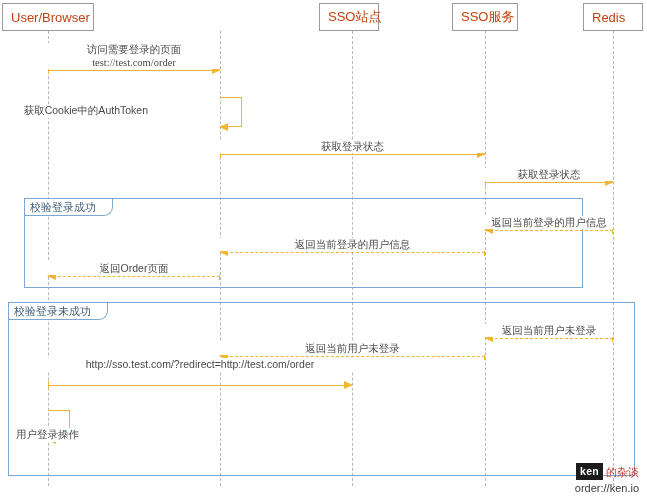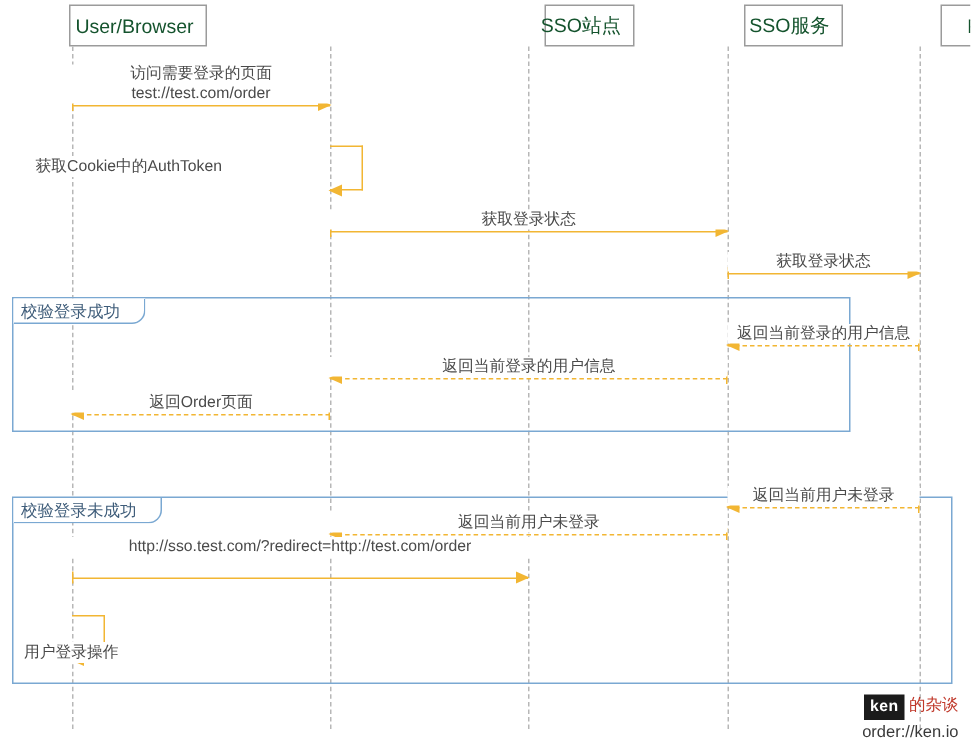--- a/index.html
+++ b/index.html
@@ -14,28 +14,27 @@
     height: 500px;
     overflow: hidden;
     background: #ffffff;
   }
   
   .actor-box {
     position: absolute;
     height: 28px;
     border: 1.5px solid #9b9b9b;
     background: #ffffff;
-    color: #14532d;
+    color: #c2410c;
     font-size: 13px;
     display: flex;
     align-items: center;
-    justify-content: flex-end;
+    justify-content: flex-start;
     white-space: nowrap;
     padding: 0 8px;
-    margin-left: 44px;
   }
   
   .lifeline {
     position: absolute;
     width: 0;
     border-left: 1.5px dashed #b7b7b7;
   }
   
   .fragment {
     position: absolute;
@@ -125,21 +124,21 @@
   }
 
   
   #watermark {
     position: absolute;
     right: 8px;
     bottom: 4px;
     text-align: right;
     line-height: 15px;
   }
-  #wm-row { display: flex; align-items: flex-start; justify-content: flex-end; padding-left: 14px; }
+  #wm-row { display: flex; align-items: flex-end; justify-content: flex-end; padding-left: 14px; }
   #wm-badge {
     background: #1b1b1b;
     color: #ffffff;
     font-size: 10.5px;
     font-weight: bold;
     padding: 1px 4px;
     margin-right: 3px;
     letter-spacing: .3px;
   }
   #wm-suffix { font-size: 11px; color: #c0392b; }
@@ -166,21 +165,21 @@
   <div class="lifeline" style="left:48px;  top:31px; height:455px;"></div>
   <div class="lifeline" style="left:220px; top:31px; height:455px;"></div>
   <div class="lifeline" style="left:352px; top:31px; height:455px;"></div>
   <div class="lifeline" style="left:485px; top:31px; height:455px;"></div>
   <div class="lifeline" style="left:613px; top:31px; height:455px;"></div>
 
   <div class="msg" style="left:48px; top:70px; width:172px;">
     <div class="line"></div>
     <div class="stub left"></div>
     <div class="arrow-r"></div>
-    <div class="msg-label two-line" style="left:0; width:172px; top:-27px;">
+    <div class="msg-label two-line" style="left:0; width:172px; top:-27px;font-family:Liberation Serif, serif;">
       <div>访问需要登录的页面</div>
       <div>test://test.com/order</div>
     </div>
   </div>
 
   <div class="selfmsg" style="left:220px; top:97px; width:22px; height:30px;">
     <div class="head"></div>
   </div>
   <div class="self-label" style="left:150px; top:104px; transform:translateX(-100%); text-align:right;">
     <span>获取Cookie中的AuthToken</span>
@@ -197,21 +196,21 @@
 
   <div class="msg" style="left:485px; top:182px; width:128px;">
     <div class="line"></div>
     <div class="stub left"></div>
     <div class="arrow-r"></div>
     <div class="msg-label" style="left:0; width:128px; top:-14px;">
       <span>获取登录状态</span>
     </div>
   </div>
 
-  <div class="fragment" style="left:8px; top:198px; width:559px; height:90px;">
+  <div class="fragment" style="left:24px; top:198px; width:559px; height:90px;">
     <div class="fragment-label">
       <span>校验登录成功</span>
     </div>
   </div>
 
   <div class="msg dashed" style="left:485px; top:230px; width:128px;">
     <div class="line"></div>
     <div class="stub right"></div>
     <div class="arrow-l"></div>
     <div class="msg-label" style="left:0; width:128px; top:-14px;">
@@ -230,21 +229,21 @@
 
   <div class="msg dashed" style="left:48px; top:276px; width:172px;">
     <div class="line"></div>
     <div class="stub right"></div>
     <div class="arrow-l"></div>
     <div class="msg-label" style="left:0; width:172px; top:-14px;">
       <span>返回Order页面</span>
     </div>
   </div>
 
-  <div class="fragment" style="left:8px; top:331px; width:627px; height:125px;">
+  <div class="fragment" style="left:8px; top:302px; width:627px; height:174px;">
     <div class="fragment-label">
       <span>校验登录未成功</span>
     </div>
   </div>
 
   <div class="msg dashed" style="left:485px; top:338px; width:128px;">
     <div class="line"></div>
     <div class="stub right"></div>
     <div class="arrow-l"></div>
     <div class="msg-label" style="left:0; width:128px; top:-14px;">

